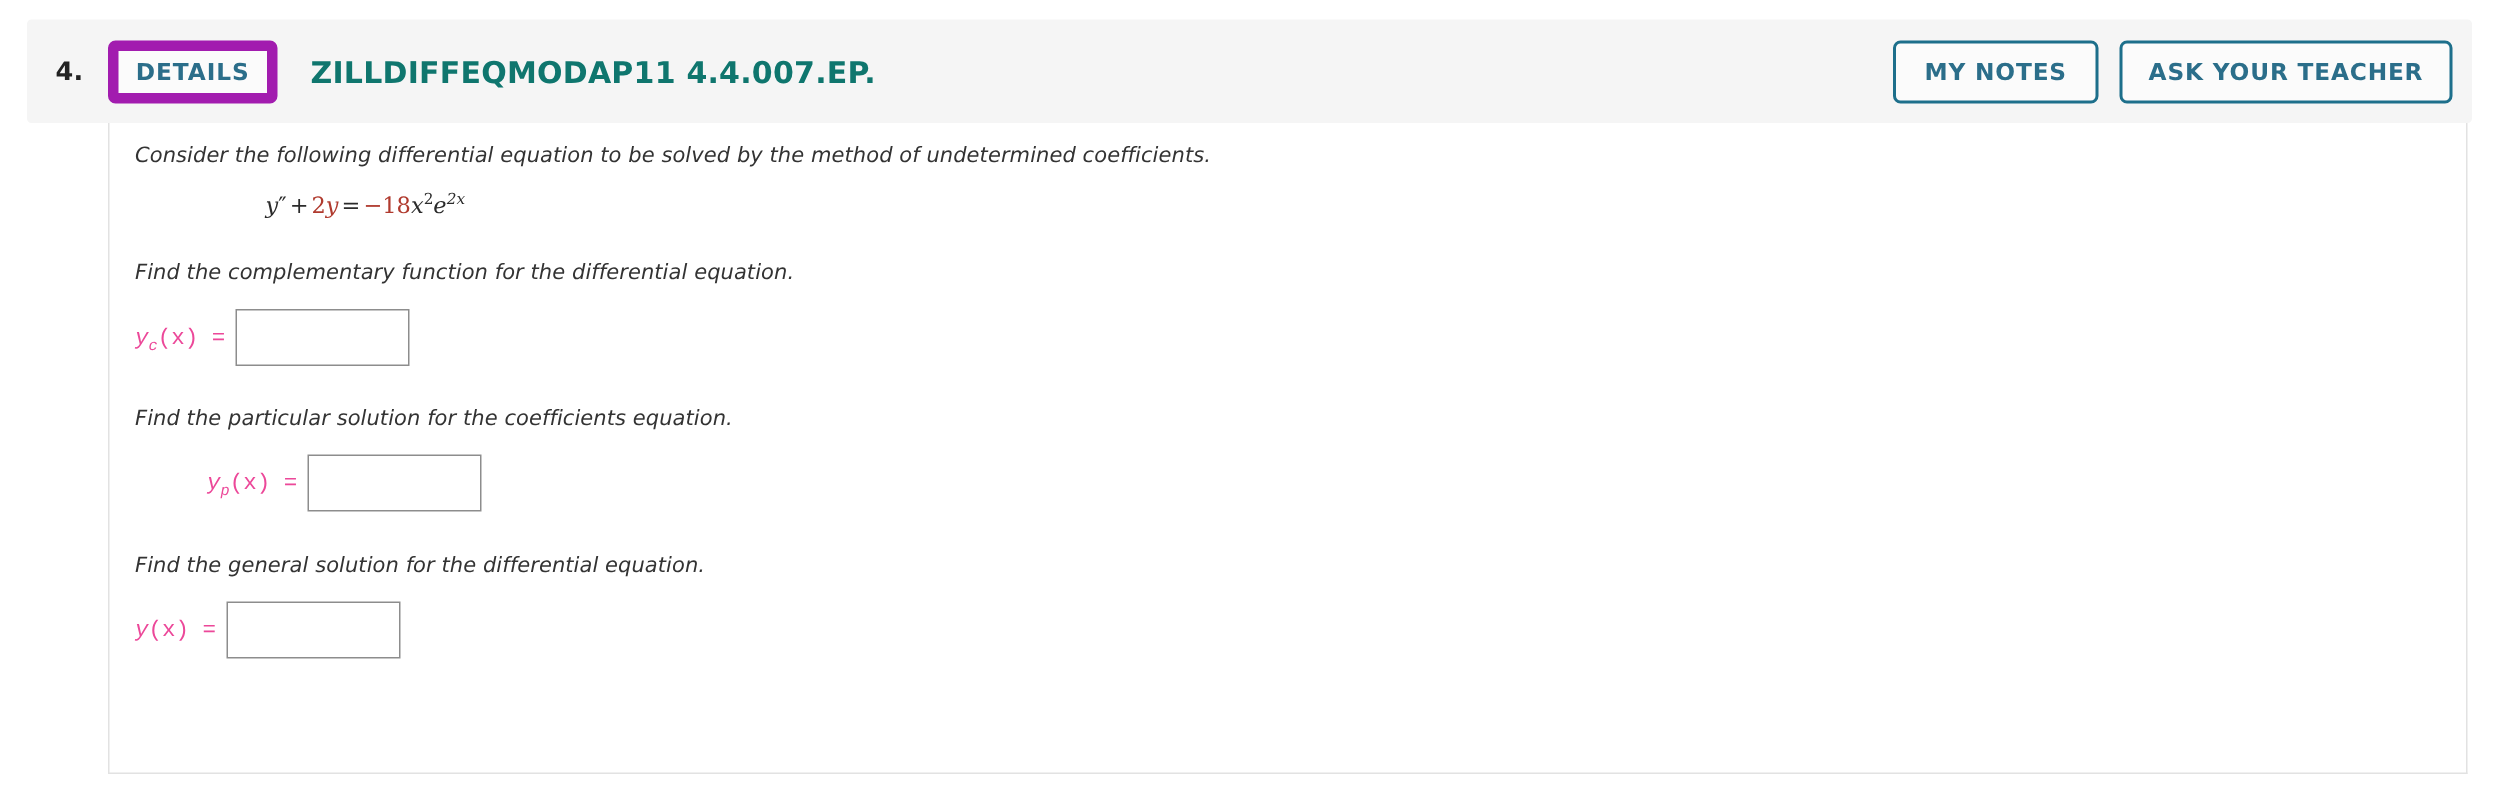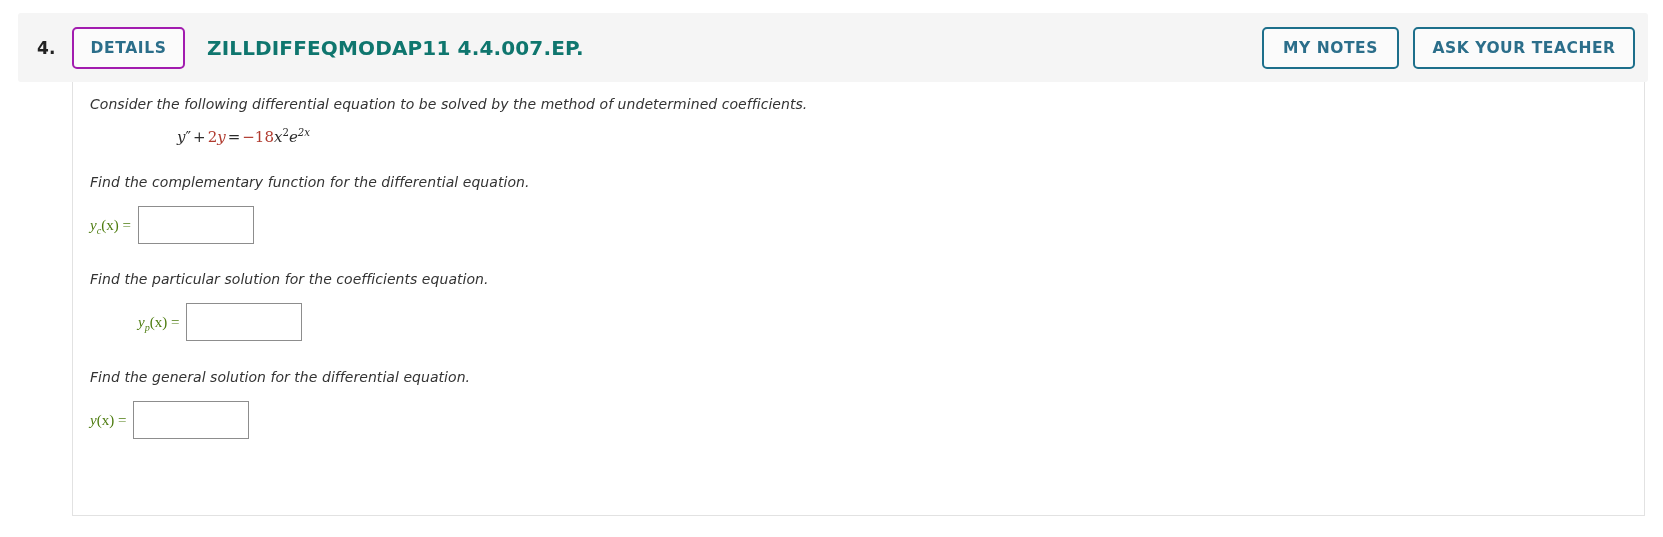--- a/index.html
+++ b/index.html
@@ -46,21 +46,21 @@
     letter-spacing: 0.1px;
   }
 
   .details-btn {
     position: absolute;
     left: 54px;
     top: 50%;
     transform: translateY(-50%);
     width: 113px;
     height: 42px;
-    border: 2px solid #a21caf;
+    border: 7px solid #a21caf;
     border-radius: 5px;
     background: #fbfbfb;
     color: #2b6e8a;
     font-size: 15.5px;
     font-weight: 600;
     letter-spacing: 0.6px;
     display: flex;
     align-items: center;
     justify-content: center;
     cursor: pointer;
@@ -150,23 +150,23 @@
   }
   .eq .op { padding: 0 2px; }
 
   
   .ansrow {
     position: absolute;
     display: flex;
     align-items: center;
   }
   .anslabel {
-    font-family: Liberation Serif, serif;
+    font-family: Liberation Mono, monospace;
     font-size: 15px;
-    color: #4d7c0f;
+    color: #ec4899;
     white-space: nowrap;
     margin-right: 7px;
   }
   .anslabel i { font-style: italic; }
   .anslabel sub {
     font-size: 0.68em;
     vertical-align: sub;
     line-height: 0;
     font-style: italic;
   }

